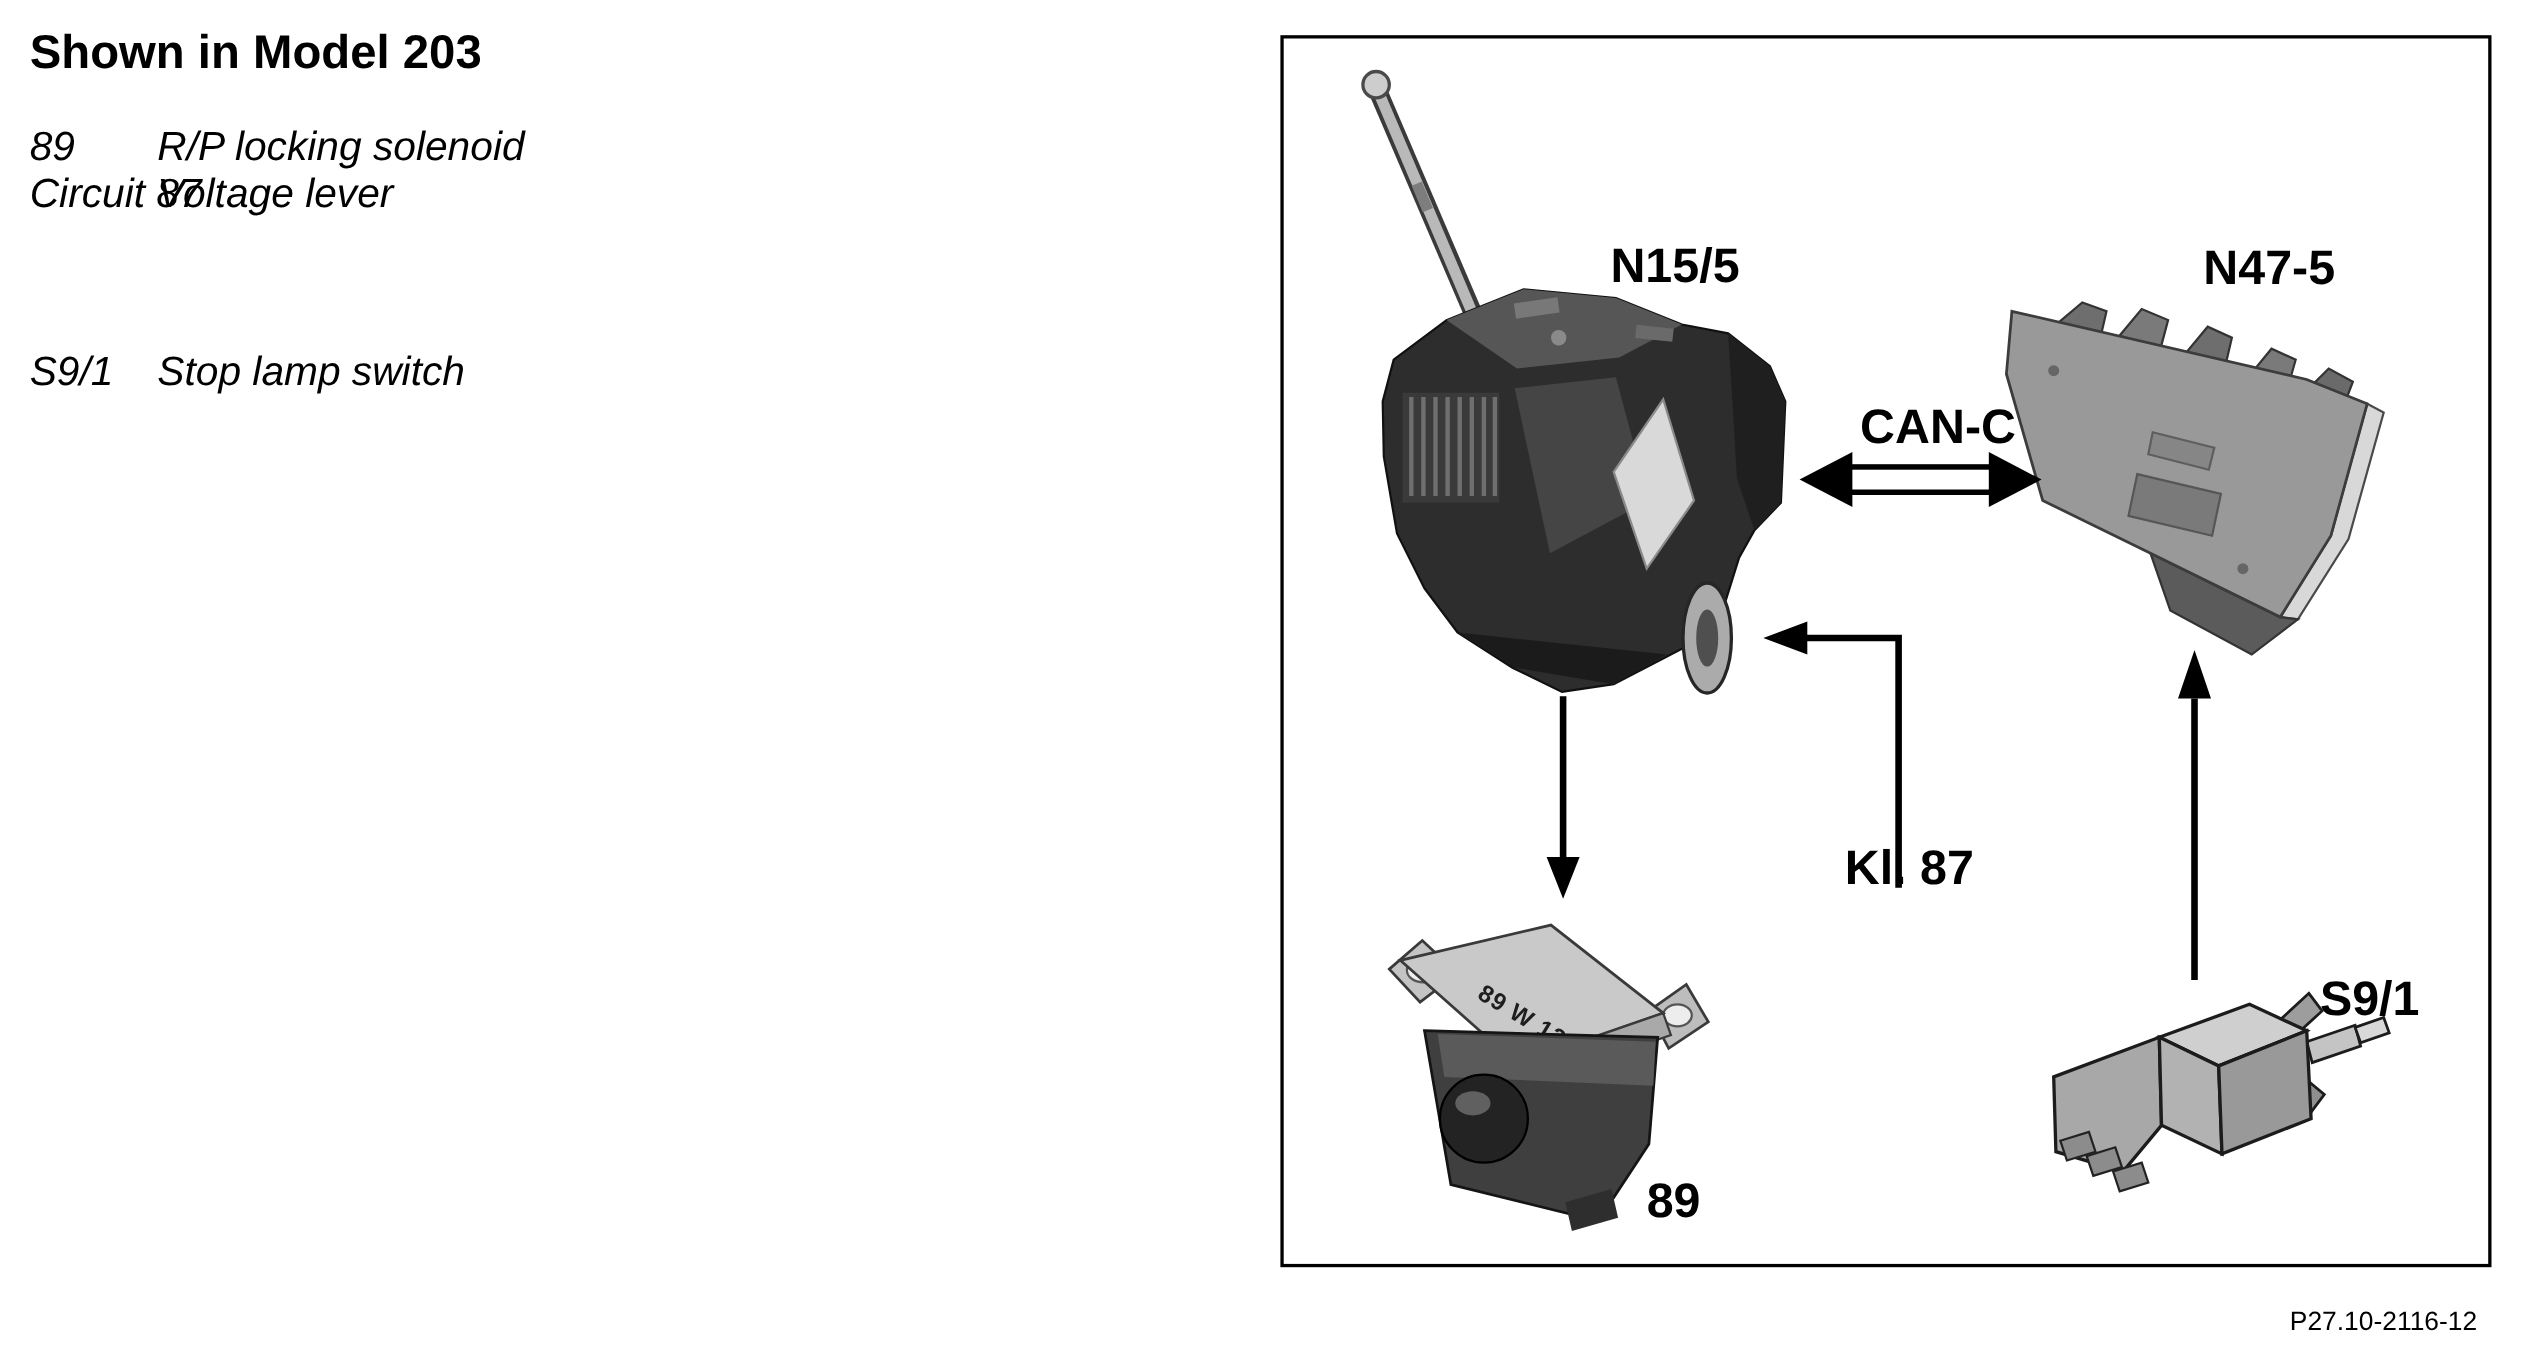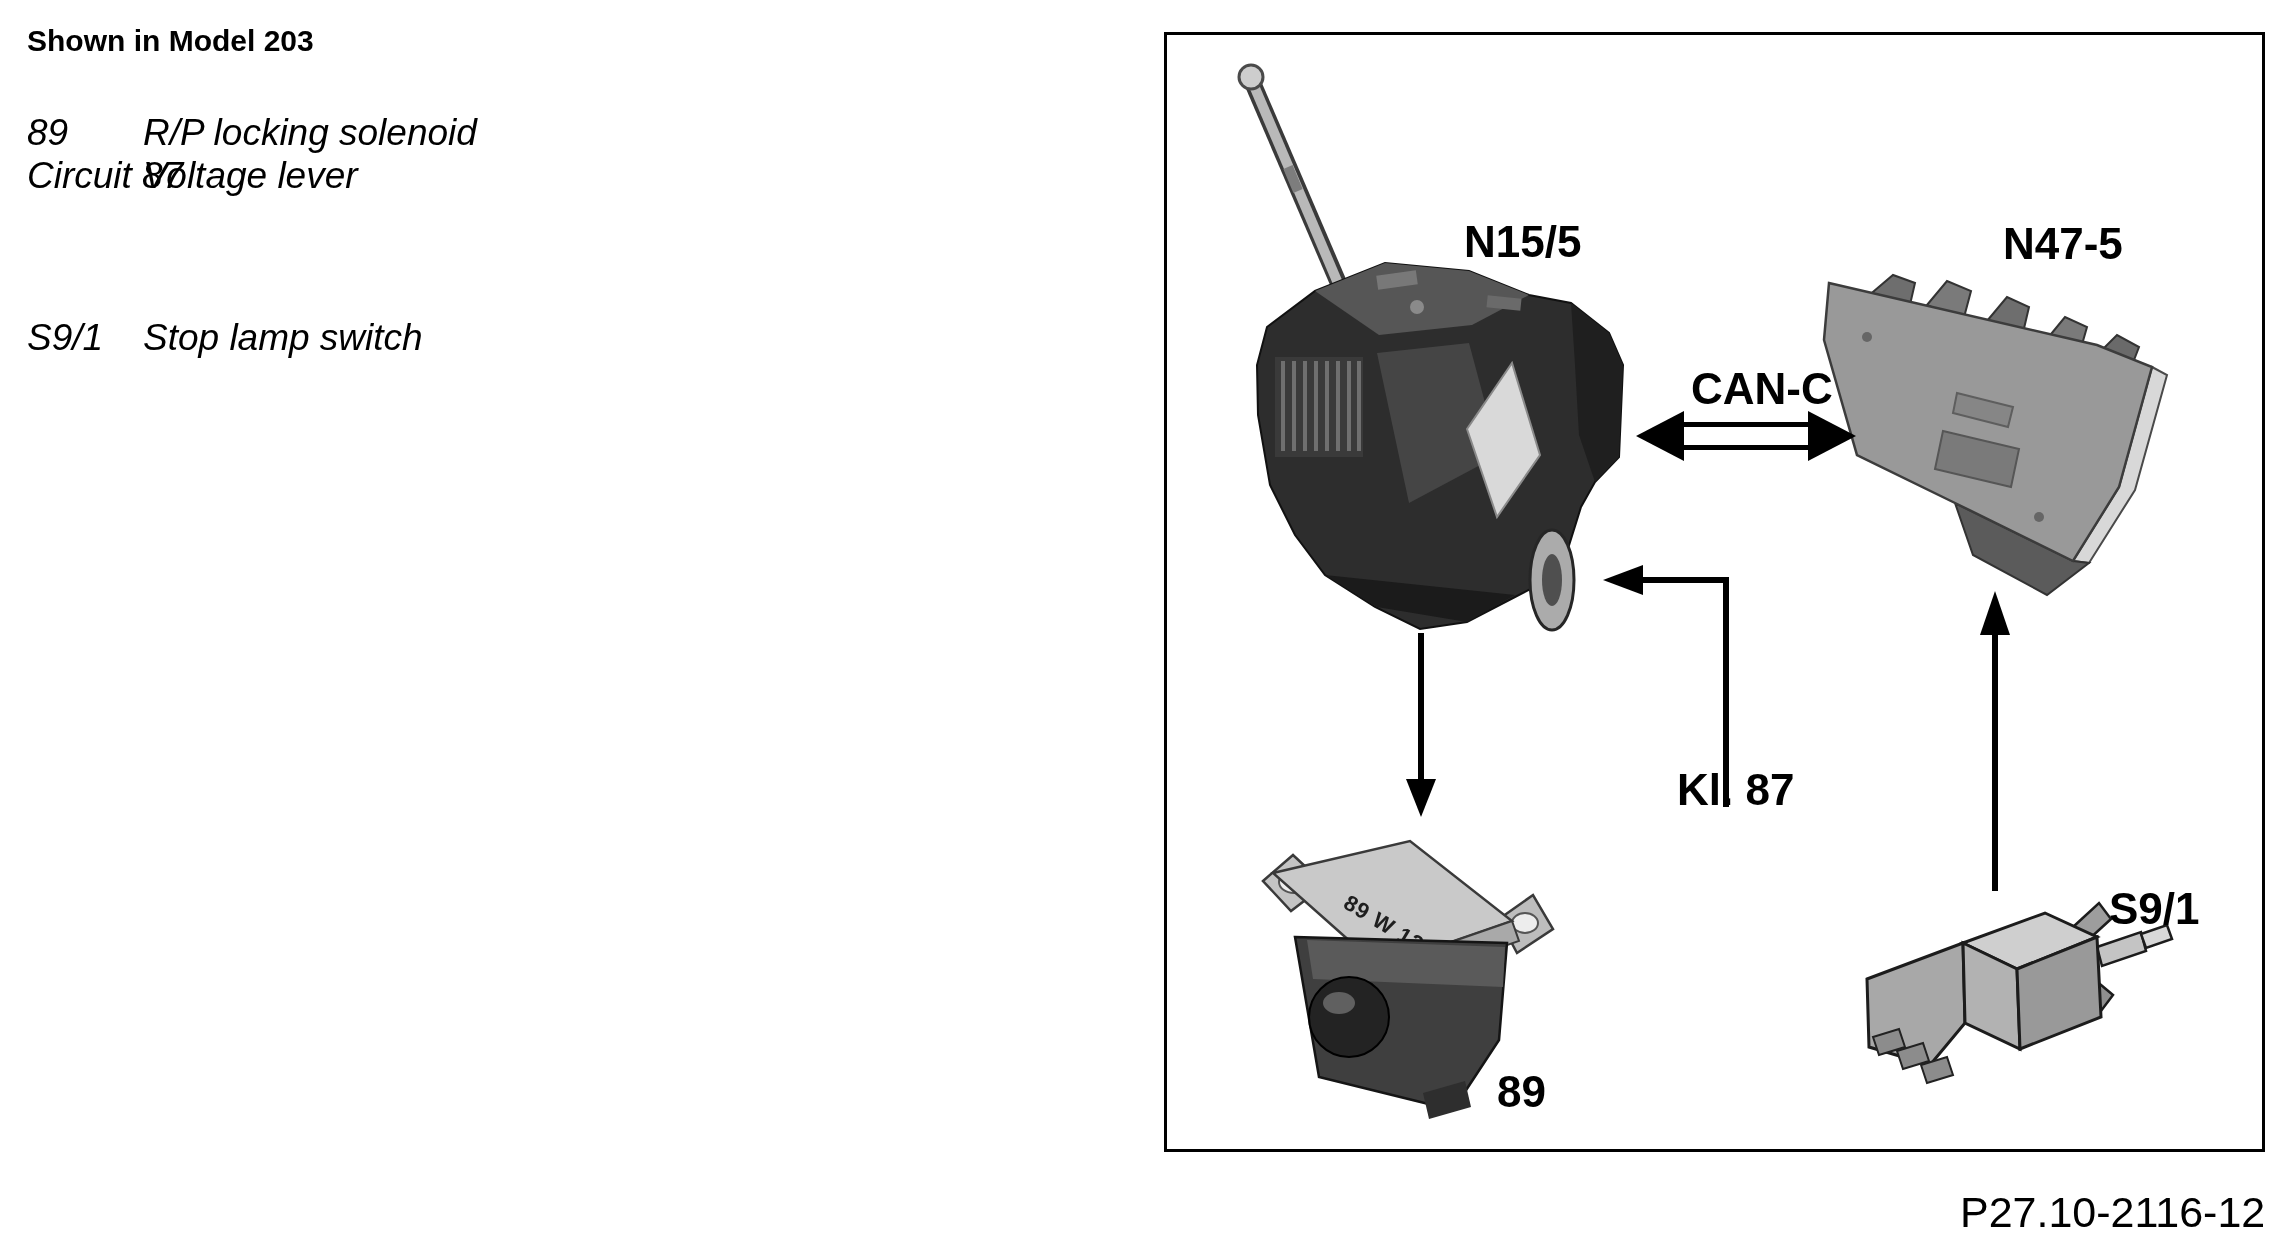--- a/index.html
+++ b/index.html
@@ -1,30 +1,30 @@
 <!DOCTYPE html>
 <html><head>
 <meta charset="utf-8">
 <style>
   html,body{margin:0;padding:0;background:#fff;}
   .page{position:relative;width:2296px;height:1244px;background:#ffffff;overflow:hidden;
         font-family:"Liberation Sans", sans-serif;color:#000;}
-  .title{position:absolute;left:27px;top:24px;font-size:30px;font-weight:bold;
+  .title{position:absolute;left:27px;top:24px;font-size:43px;font-weight:bold;
          letter-spacing:0px;white-space:nowrap;}
   .legend{position:absolute;left:0;top:0;width:1100px;height:420px;}
   .lrow{position:absolute;left:27px;white-space:nowrap;font-style:italic;font-size:37px;
         line-height:44px;text-decoration:underline;}
   .lcode{display:inline-block;width:116px;}
   .ldesc{display:inline-block;}
   .dbox{position:absolute;left:1164px;top:32px;width:1101px;height:1120px;
         border:3px solid #000;box-sizing:border-box;background:#fff;}
   .dlabel{position:absolute;font-size:44px;font-weight:bold;white-space:nowrap;
           letter-spacing:0px;}
   .figcode{position:absolute;left:1960px;top:1188px;width:292px;text-align:right;
-           font-size:43px;white-space:nowrap;}
+           font-size:24px;white-space:nowrap;}
   svg{position:absolute;left:0;top:0;}
   svg text{font-family:"Liberation Sans", sans-serif;}
 </style>
 </head>
 <body>
 
 <div class="page">
 
   <div class="title">Shown in Model 203</div>
 

